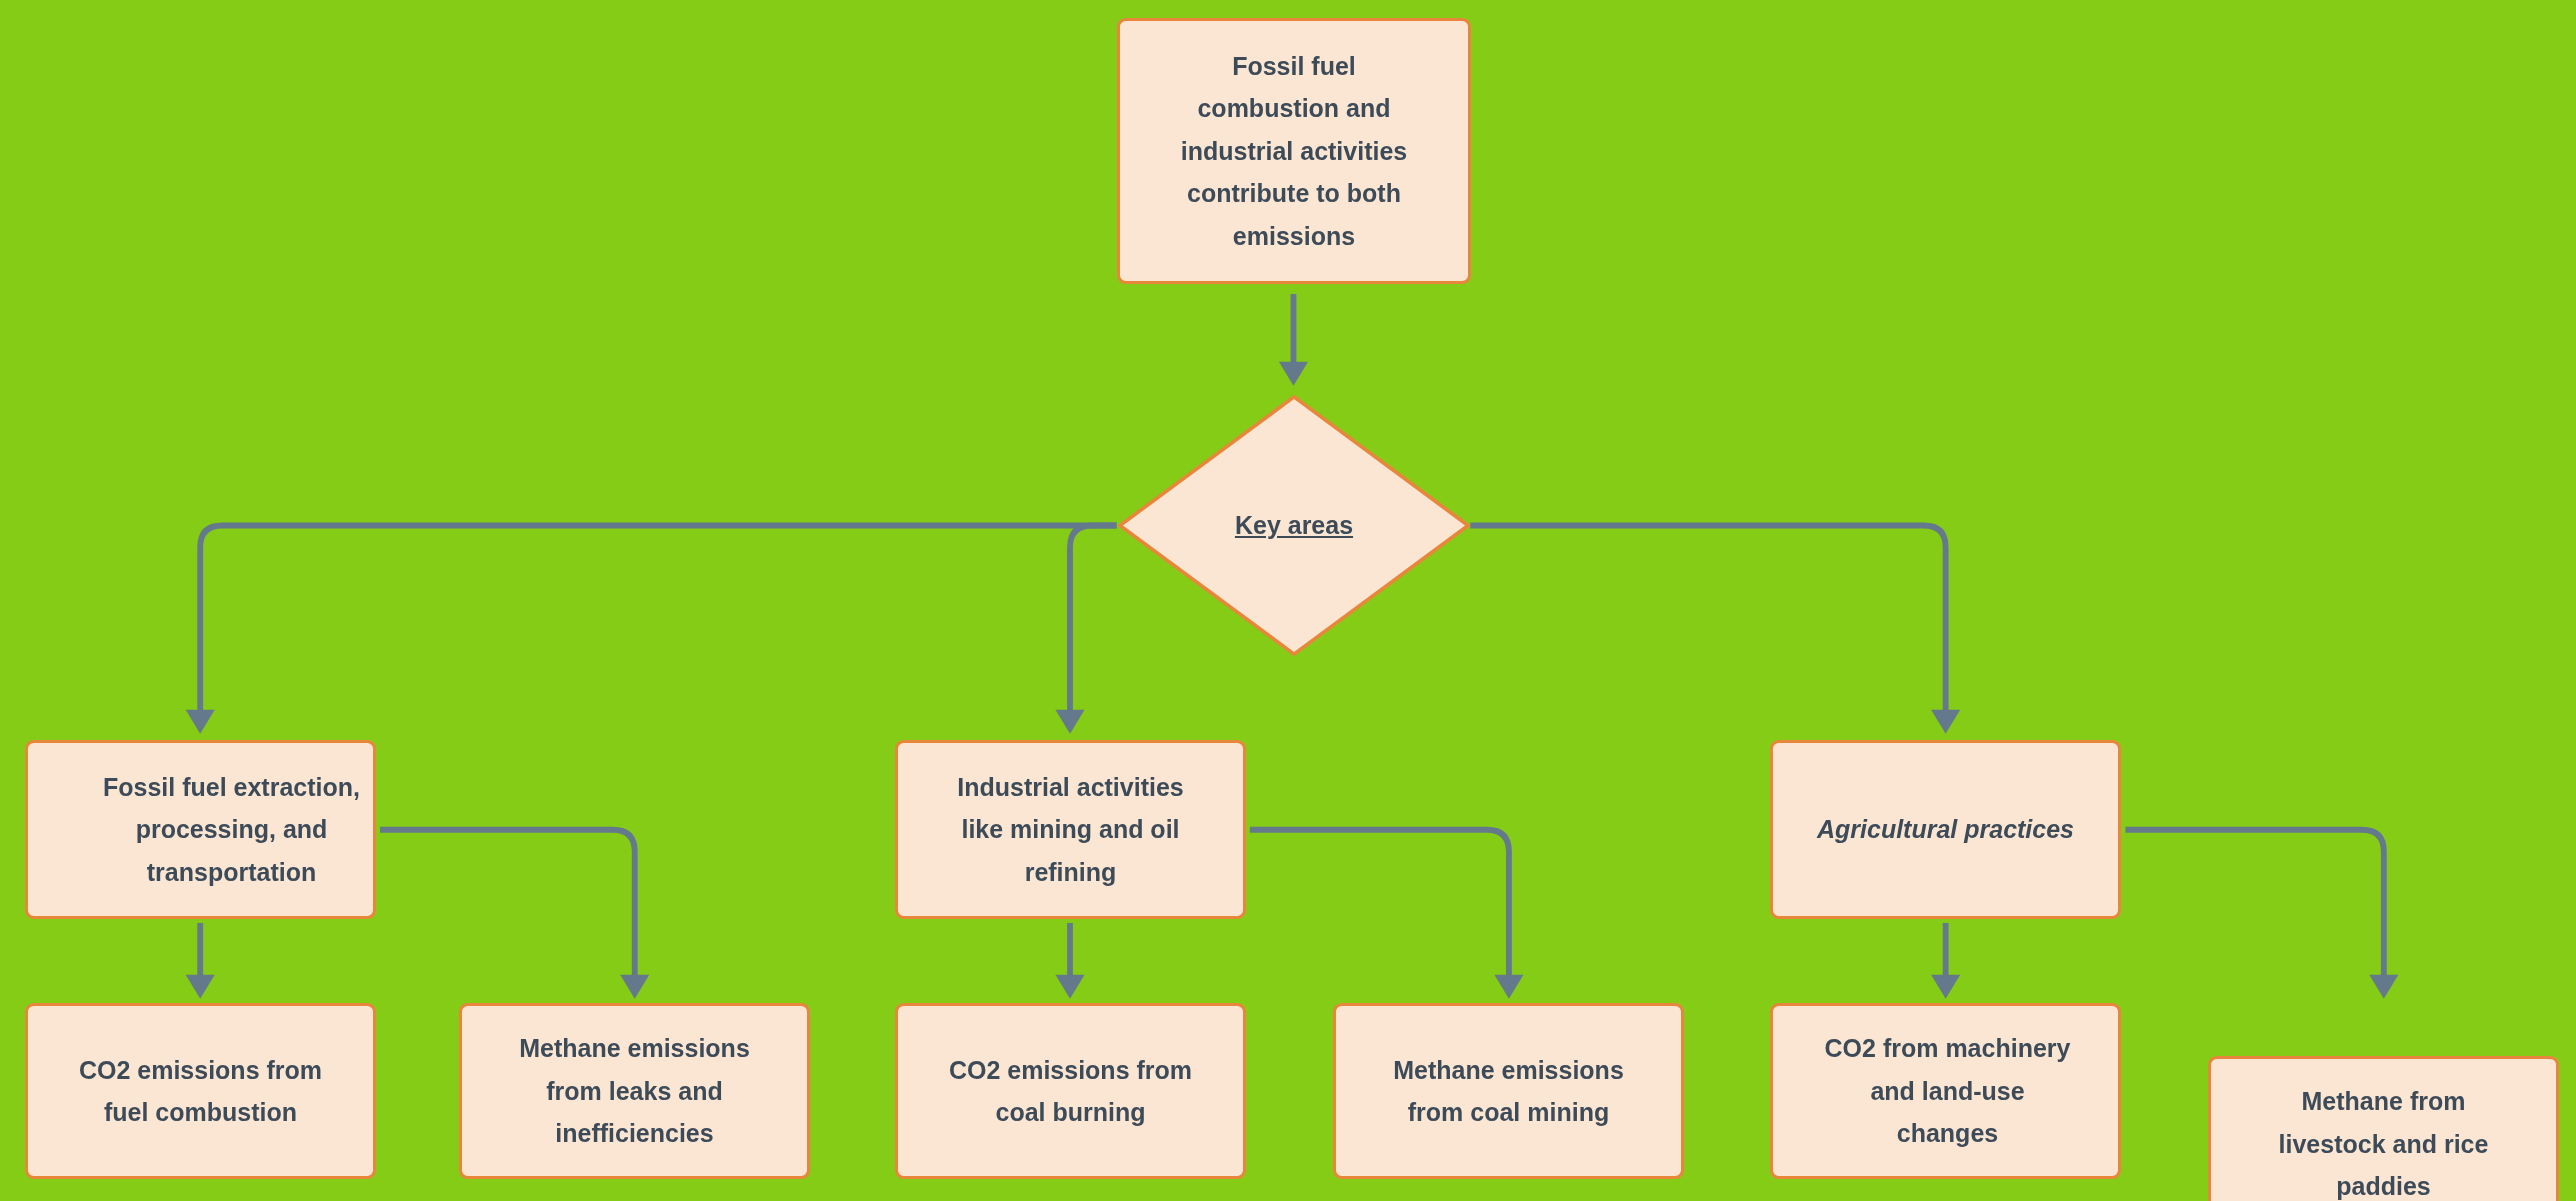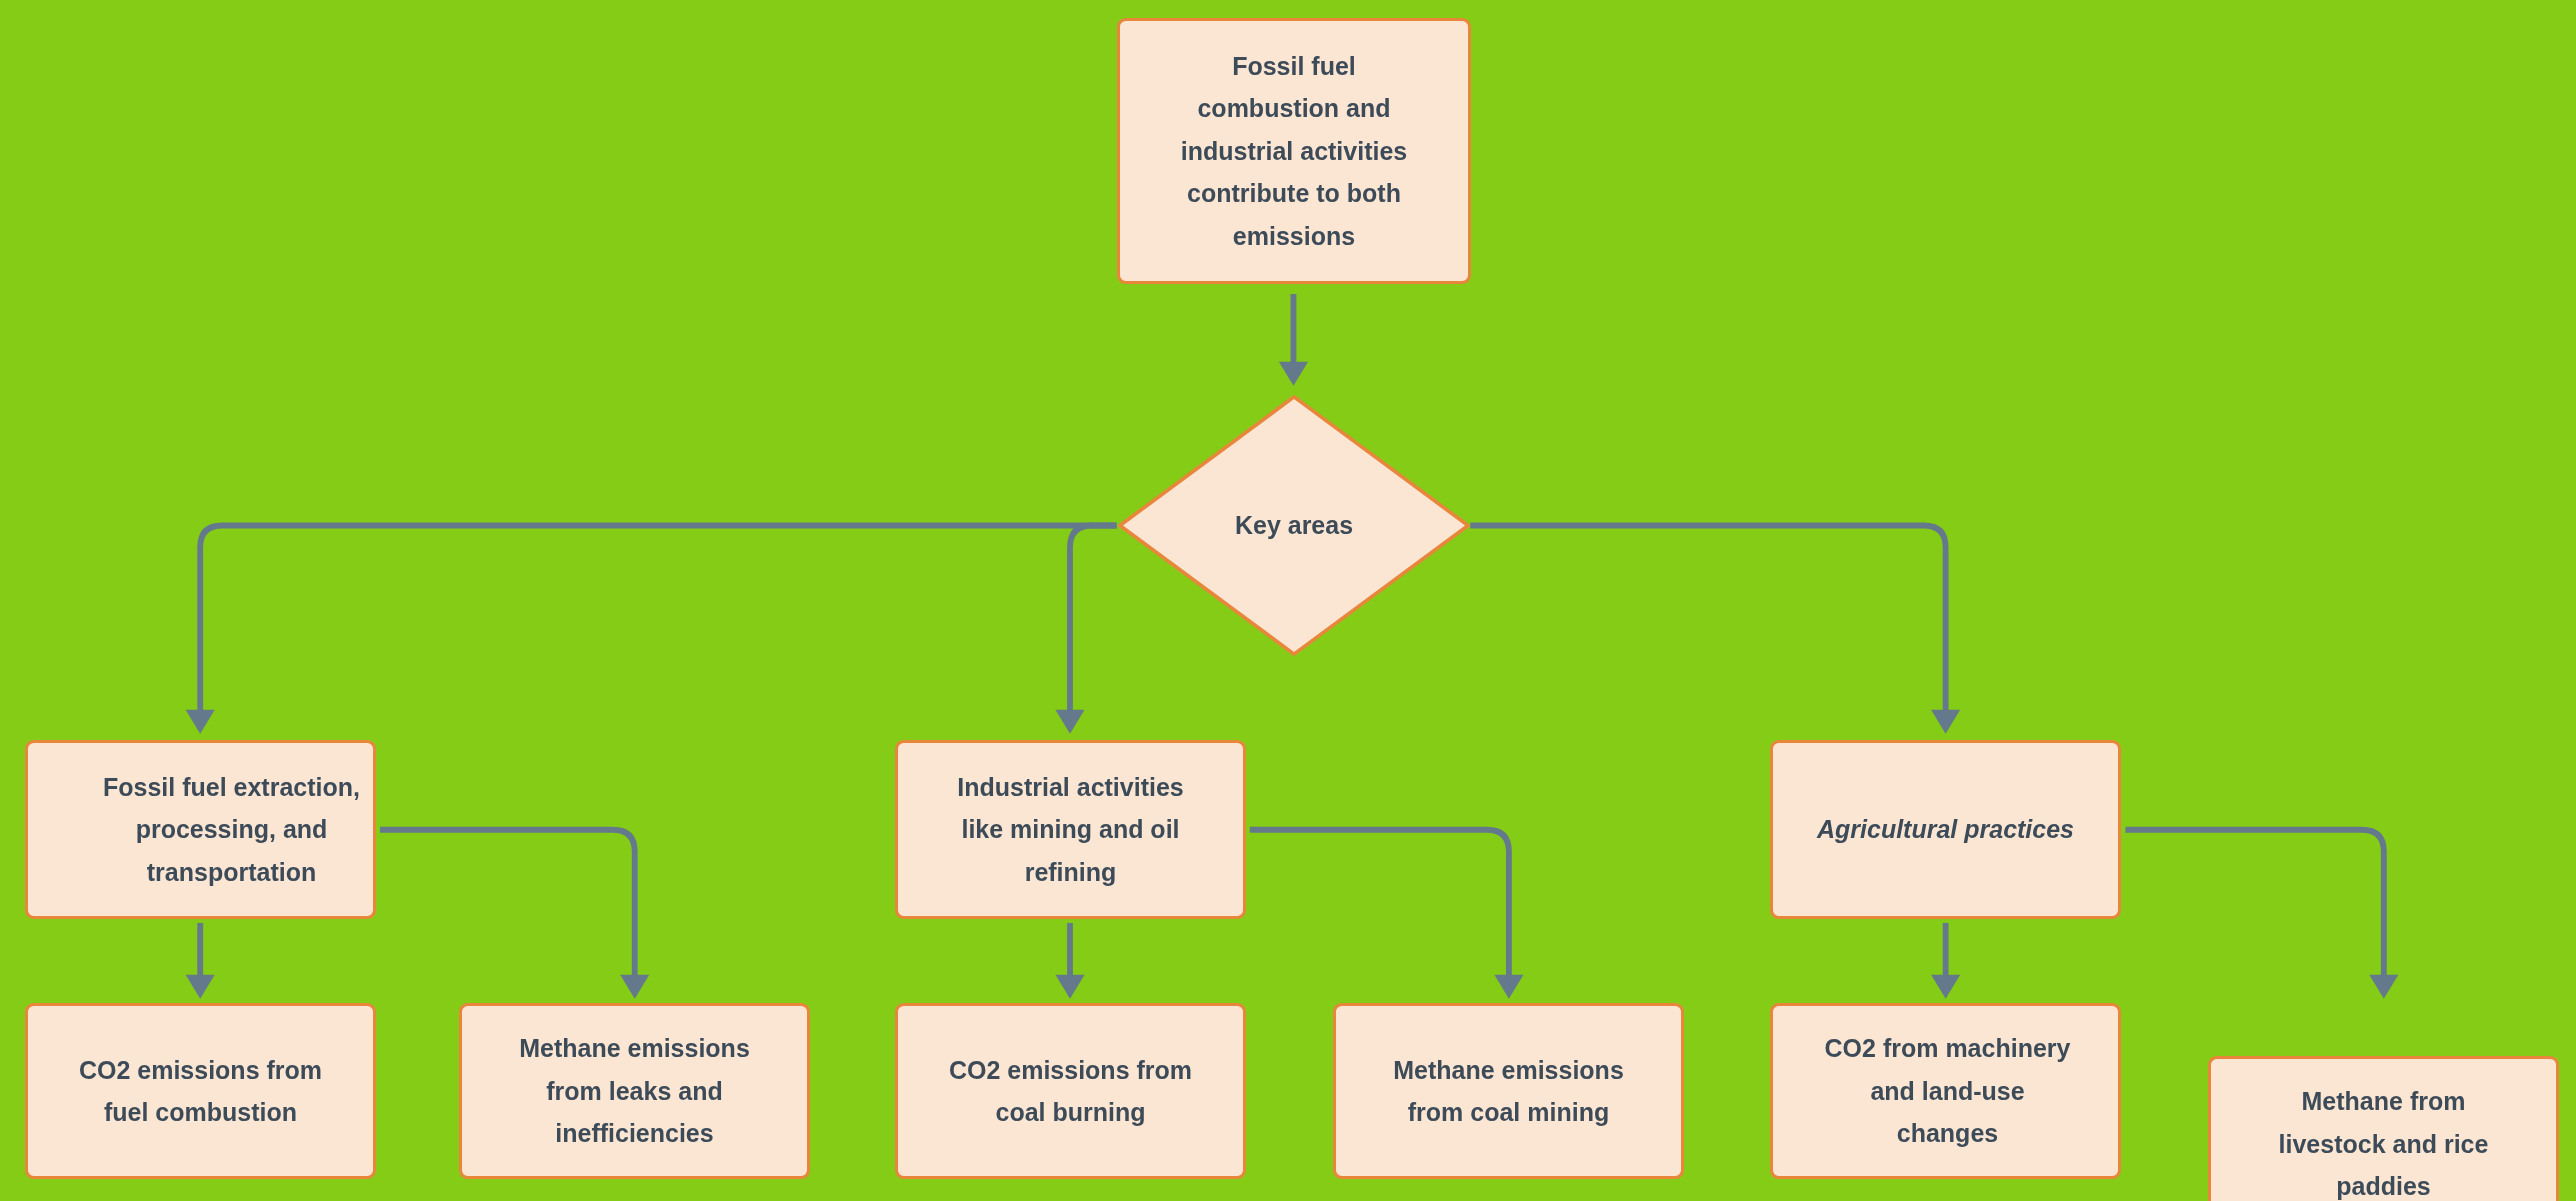--- a/index.html
+++ b/index.html
@@ -64,21 +64,21 @@
     position: absolute;
     left: 0; top: 0;
     width: 100%; height: 100%;
   }
   .diamond svg.diamond-shape polygon {
     fill: var(--node-fill);
     stroke: var(--node-border);
     stroke-width: 5;
     stroke-linejoin: round;
   }
-  .diamond .label { position: relative; white-space: pre-line; }
+  .diamond .label { position: relative; white-space: pre-line; text-decoration: underline; }
 
   #node-root      { left: 1117px; top: 18px;   width: 354px; height: 266px; }
   #node-decision  { left: 1117px; top: 394px;  width: 354px; height: 263px; }
 
   #node-area-1    { left: 25px;   top: 740px; width: 351px; height: 179px; justify-content: flex-end; }
   #node-area-2    { left: 895px; top: 740px; width: 351px; height: 179px; }
   #node-area-3    { left: 1770px; top: 740px; width: 351px; height: 179px; font-style: italic; }
 
   #node-leaf-1    { left: 25px;   top: 1003px; width: 351px; height: 176px; }
   #node-leaf-2    { left: 459px;  top: 1003px; width: 351px; height: 176px; }

